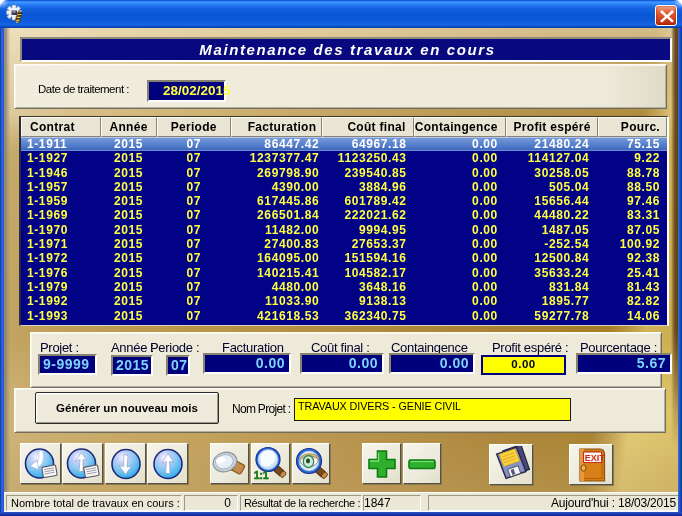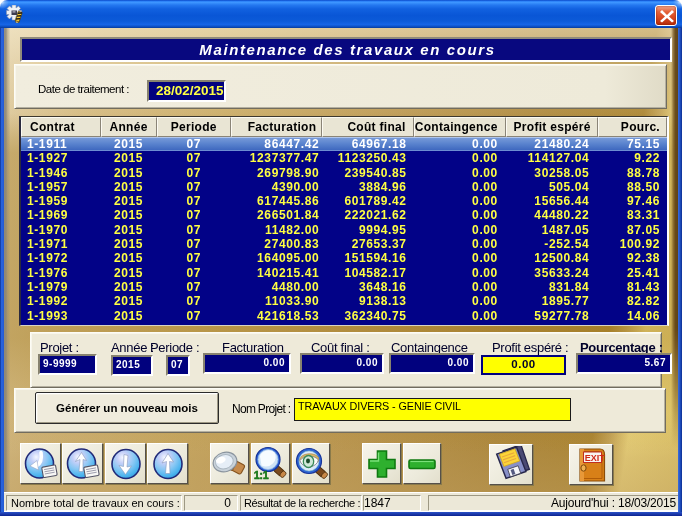--- a/index.html
+++ b/index.html
@@ -58,21 +58,21 @@
   border-top:1px solid #fdfcf5; border-left:1px solid #fdfcf5;
   border-bottom:1px solid #716c5e; border-right:1px solid #716c5e;
   box-shadow:inset 1px 1px 0 #f8f6ec, inset -1px -1px 0 #b5b0a0;
 }
 #datepanel { left:14px; top:64px; width:653px; height:45px; background:linear-gradient(90deg,#f1edde 0px,#eeead9 590px,#e0dbc7 650px); }
 #datelabel { position:absolute; left:38px; top:83px; font-size:11.5px; letter-spacing:-0.5px; color:#000; }
 #datefield {
   position:absolute; left:147px; top:80px; width:79px; height:22px;
   background:#01017e; border-top:2px solid #87826f; border-left:2px solid #87826f;
   border-bottom:2px solid #fff; border-right:2px solid #fff;
-  color:#ffff42; font-weight:bold; font-size:13.5px; line-height:17px; padding-left:7px;
+  color:#ffff42; font-weight:bold; font-size:13.5px; line-height:17px; padding-left:14px;
 }
 
 #table {
   position:absolute; left:19px; top:116px; width:650px; height:210px;
   border-top:1px solid #3d382e; border-left:2px solid #2a2a3e;
   border-right:2px solid #fff; border-bottom:1px solid #d8d4c4;
   background:#020287;
 }
 .hrow { display:flex; height:20px; background:#e9e5d4; }
 .hcell {
@@ -101,21 +101,21 @@
 .hrow .c7 { text-align:center; padding-right:0; }
 .hrow .c8 { padding-right:6px; }
 
 #formpanel { left:30px; top:332px; width:632px; height:56px; }
 #btnpanel { left:14px; top:388px; width:652px; height:45px; }
 .flabel { position:absolute; font-size:13px; letter-spacing:-0.3px; color:#00002a; white-space:nowrap; }
 .ffield {
   position:absolute; top:353px; height:21px;
   background:#01017e; border-top:2px solid #87826f; border-left:2px solid #87826f;
   border-bottom:2px solid #fff; border-right:2px solid #fff;
-  color:#ffffff; font-weight:bold; font-size:10px; letter-spacing:0.5px; line-height:16px;
+  color:#7dd3fc; font-weight:bold; font-size:14px; letter-spacing:0.5px; line-height:16px;
 }
 #genbtn {
   position:absolute; left:35px; top:392px; width:184px; height:32px;
   background:#efebdc; border:1px solid #2b2b2b; border-radius:2px;
   box-shadow:inset 1px 1px 0 #fff, inset -1px -1px 0 #9d9884, inset 2px 2px 0 #f4f1e6;
   font-size:11.5px; font-weight:bold; color:#000; text-align:center; line-height:30px;
 }
 #nomprojetlbl { position:absolute; left:232px; top:402px; font-size:12px; letter-spacing:-0.7px; color:#000; }
 #nomprojet {
   position:absolute; left:294px; top:398px; width:277px; height:23px;
@@ -301,21 +301,21 @@
   <div id="formpanel" class="panel"></div>
   <div id="btnpanel" class="panel"></div>
 
   <div class="flabel" style="left:40px; top:340px;">Projet :</div>
   <div class="flabel" style="left:111px; top:340px;">Année :</div>
   <div class="flabel" style="left:150px; top:340px;">Periode :</div>
   <div class="flabel" style="left:222px; top:340px;">Facturation</div>
   <div class="flabel" style="left:311px; top:340px;">Coût final :</div>
   <div class="flabel" style="left:391px; top:340px;">Containgence</div>
   <div class="flabel" style="left:492px; top:340px;">Profit espéré :</div>
-  <div class="flabel" style="left:580px; top:340px;font-weight:bold;">Pourcentage :</div>
+  <div class="flabel" style="left:580px; top:340px;">Pourcentage :</div>
 
   <div class="ffield" style="left:38px; width:59px; top:354px; padding-left:3px;">9-9999</div>
   <div class="ffield" style="left:111px; width:42px; top:355px; padding-left:3px;">2015</div>
   <div class="ffield" style="left:166px; width:24px; top:355px; padding-left:3px;">07</div>
   <div class="ffield" style="left:203px; width:88px; text-align:right; padding-right:4px;">0.00</div>
   <div class="ffield" style="left:300px; width:84px; text-align:right; padding-right:4px;">0.00</div>
   <div class="ffield" style="left:389px; width:86px; text-align:right; padding-right:4px;">0.00</div>
   <div class="ffield" style="left:481px; top:355px; width:85px; height:20px; background:#ffff00; border:2px solid #01017e; color:#00002a; text-align:center; line-height:14px; font-size:11.5px;">0.00</div>
   <div class="ffield" style="left:576px; width:96px; text-align:right; padding-right:4px;">5.67</div>
 

